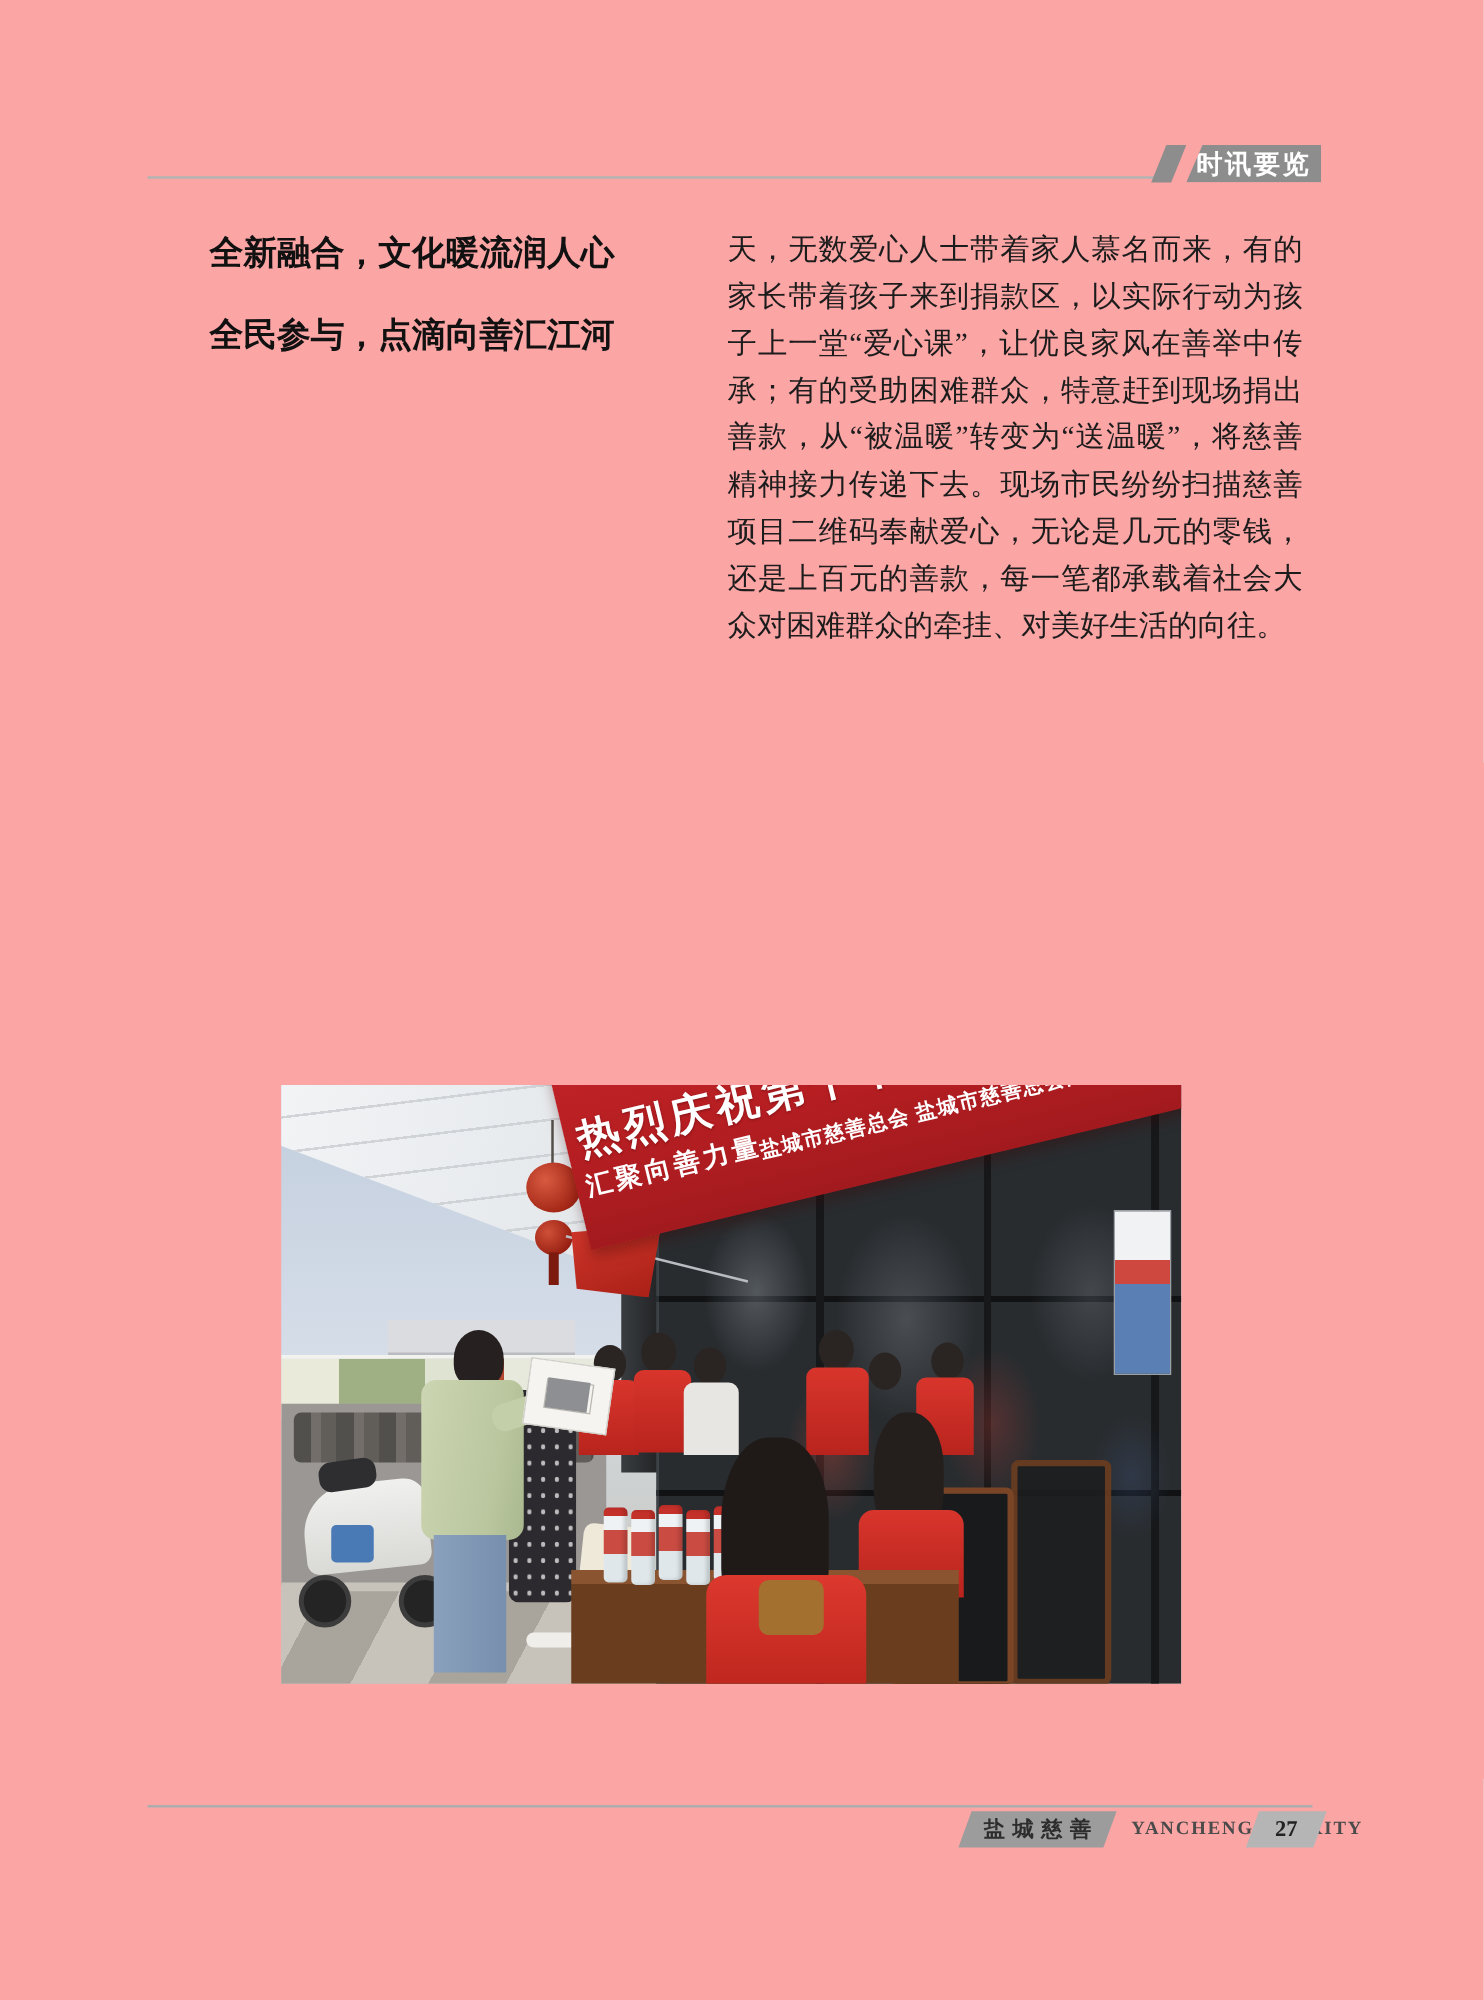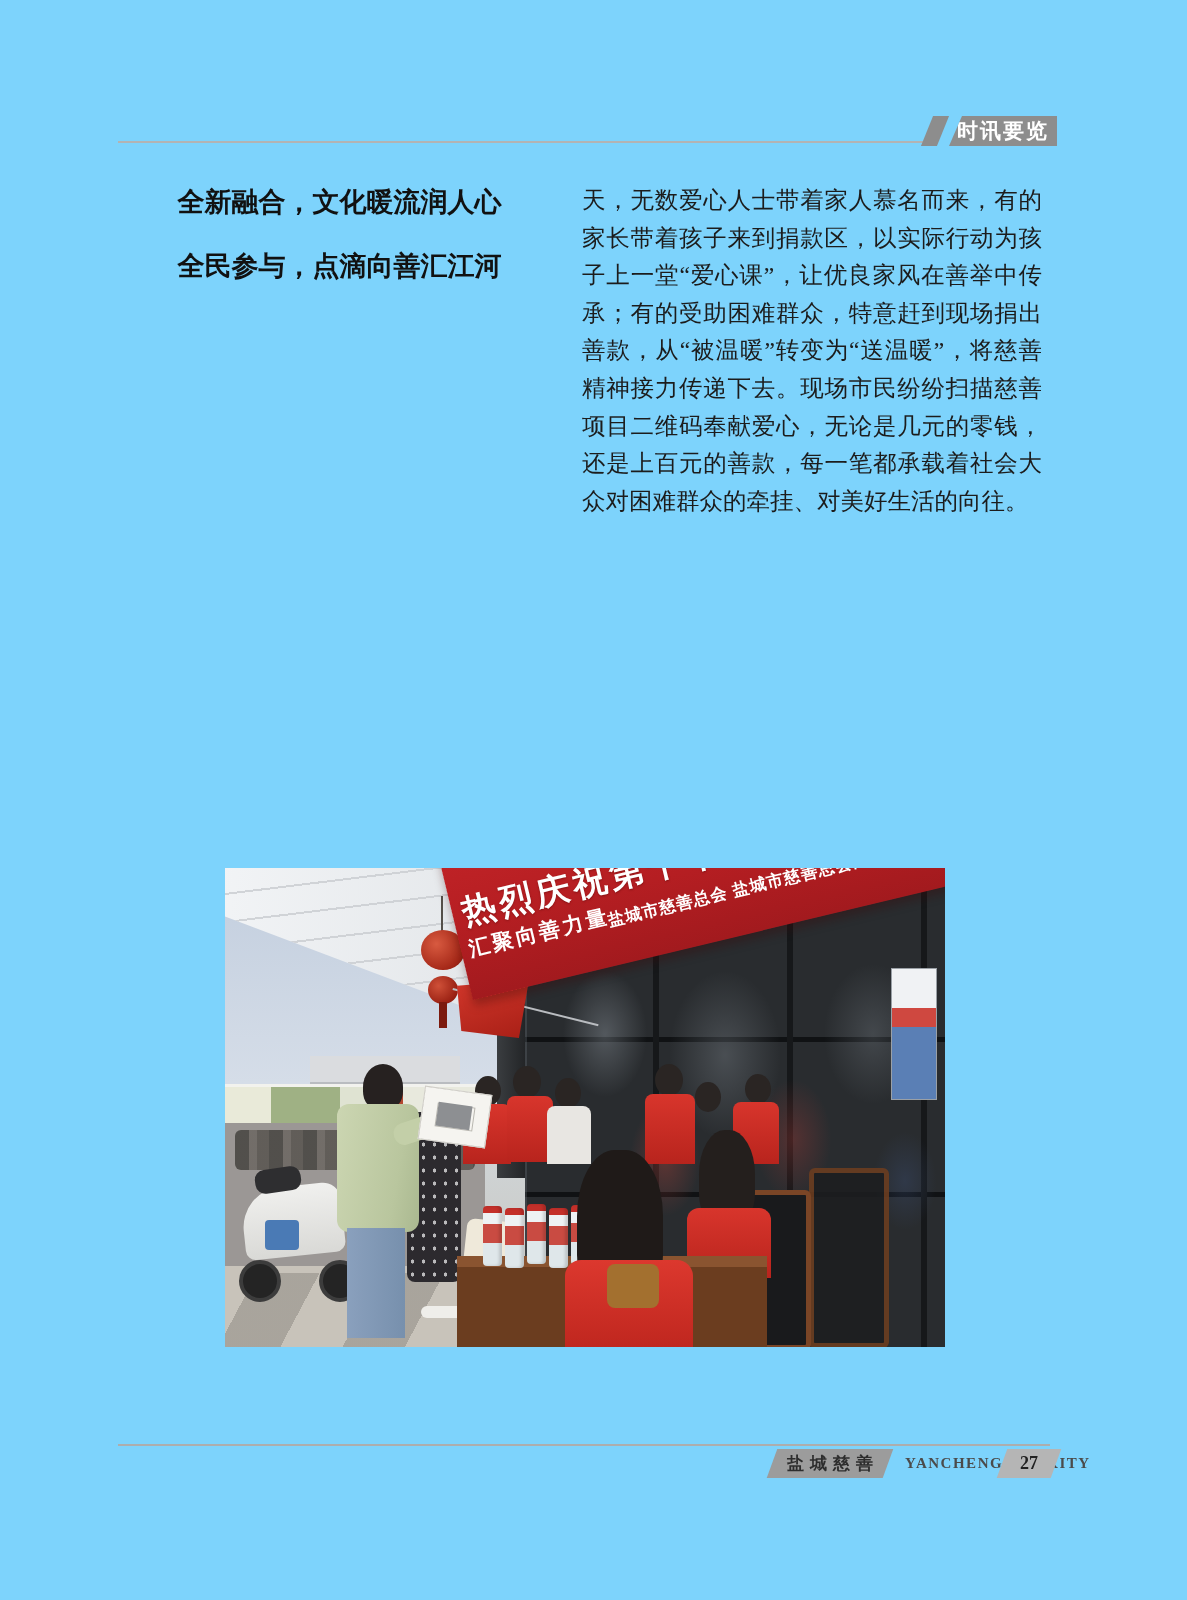--- a/index.html
+++ b/index.html
@@ -1,35 +1,35 @@
 <!DOCTYPE html>
 <html><head>
 <meta charset="utf-8">
 <style>
   html,body{margin:0;padding:0;background:#e8e8e8;}
-  .page{position:relative;width:1187px;height:1600px;background:#7dd3fc;margin:0 auto;overflow:hidden;
+  .page{position:relative;width:1187px;height:1600px;background:#fca5a5;margin:0 auto;overflow:hidden;
         font-family:"Liberation Serif","DejaVu Serif",serif;color:#1c1c1c;}
 
   
   .hdr-line{position:absolute;left:118px;top:141px;width:812px;height:2px;background:#b3b3b3;}
   .hdr-wedge{position:absolute;left:927px;top:116px;width:16px;height:30px;background:#8d8d8d;
              transform:skewX(-22deg);}
   .hdr-badge{position:absolute;left:949px;top:116px;width:108px;height:30px;background:#8d8d8d;
              clip-path:polygon(13px 0,100% 0,100% 100%,0 100%);
              display:flex;align-items:center;justify-content:center;}
   .hdr-badge span{color:#ffffff;font-family:"Liberation Sans","DejaVu Sans",sans-serif;
                   font-weight:bold;font-size:21px;letter-spacing:2px;}
 
   
   .col{position:absolute;top:182px;font-size:23.5px;line-height:37.6px;text-align:justify;}
-  .col-left{left:118px;width:443px;}
+  .col-left{left:108px;width:443px;}
   .col-right{left:582px;width:460px;}
   .col h3{font-family:"Liberation Sans","DejaVu Sans",sans-serif;font-weight:bold;
           font-size:27px;text-align:center;margin:0 0 24px 0;line-height:40px;color:#111;}
-  .col h3.second{margin:26px 0 22px 0;font-family:Liberation Mono, monospace;}
+  .col h3.second{margin:26px 0 22px 0;}
   .col p{margin:0;}
   .col p.indent{text-indent:2em;}
   .byline{text-align:right;font-family:"Liberation Sans","DejaVu Sans",sans-serif;
           font-weight:bold;font-size:24px;padding-right:40px;margin-top:4px;}
 
   
   .photo{position:absolute;left:225px;top:868px;width:720px;height:479px;overflow:hidden;
          background:linear-gradient(180deg,#c2cede 0%,#d5dde8 45%,#cfd4d6 60%,#c6c1b8 100%);}
   .ph{position:absolute;}
   .canopy{left:-10px;top:0;width:450px;height:160px;

